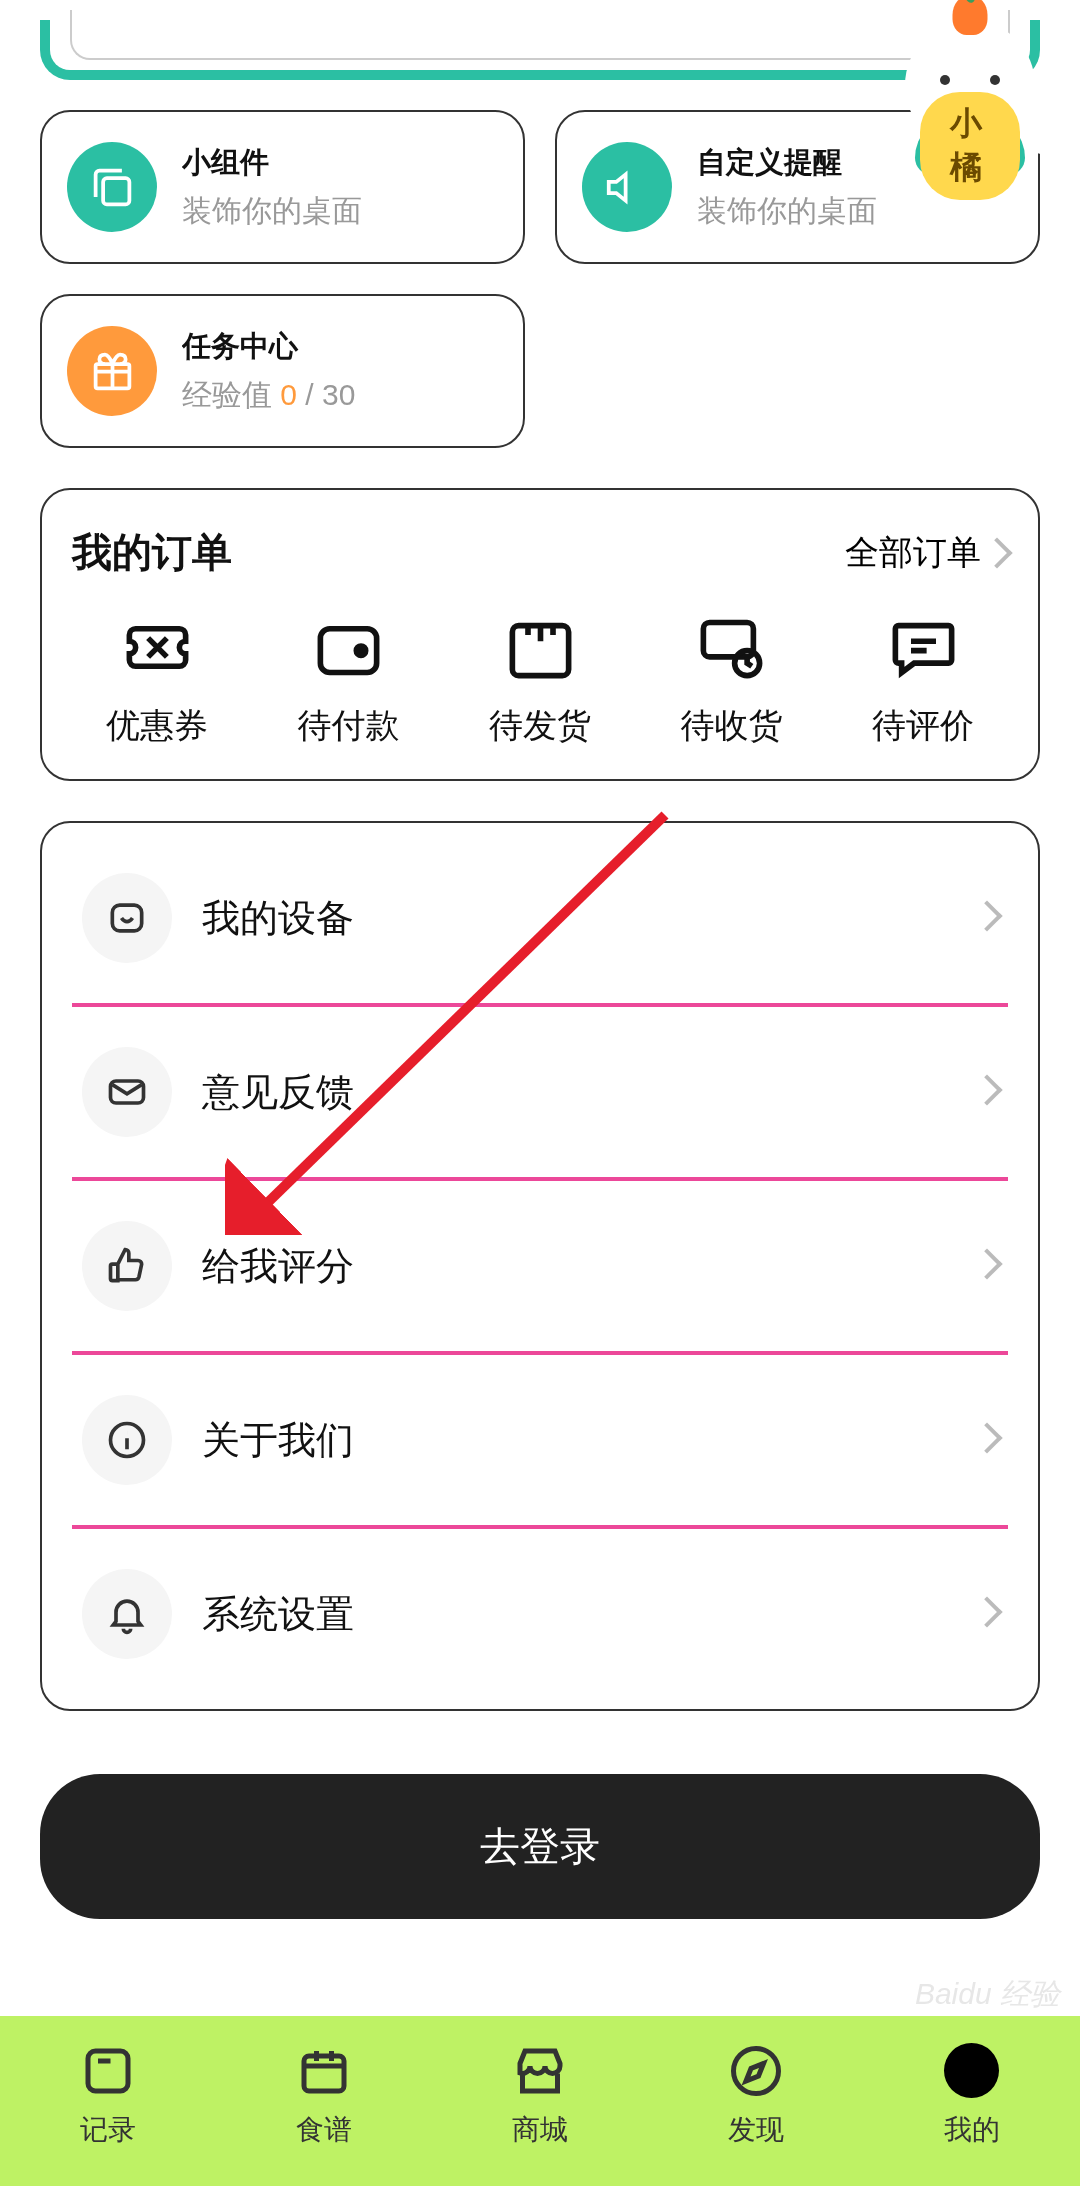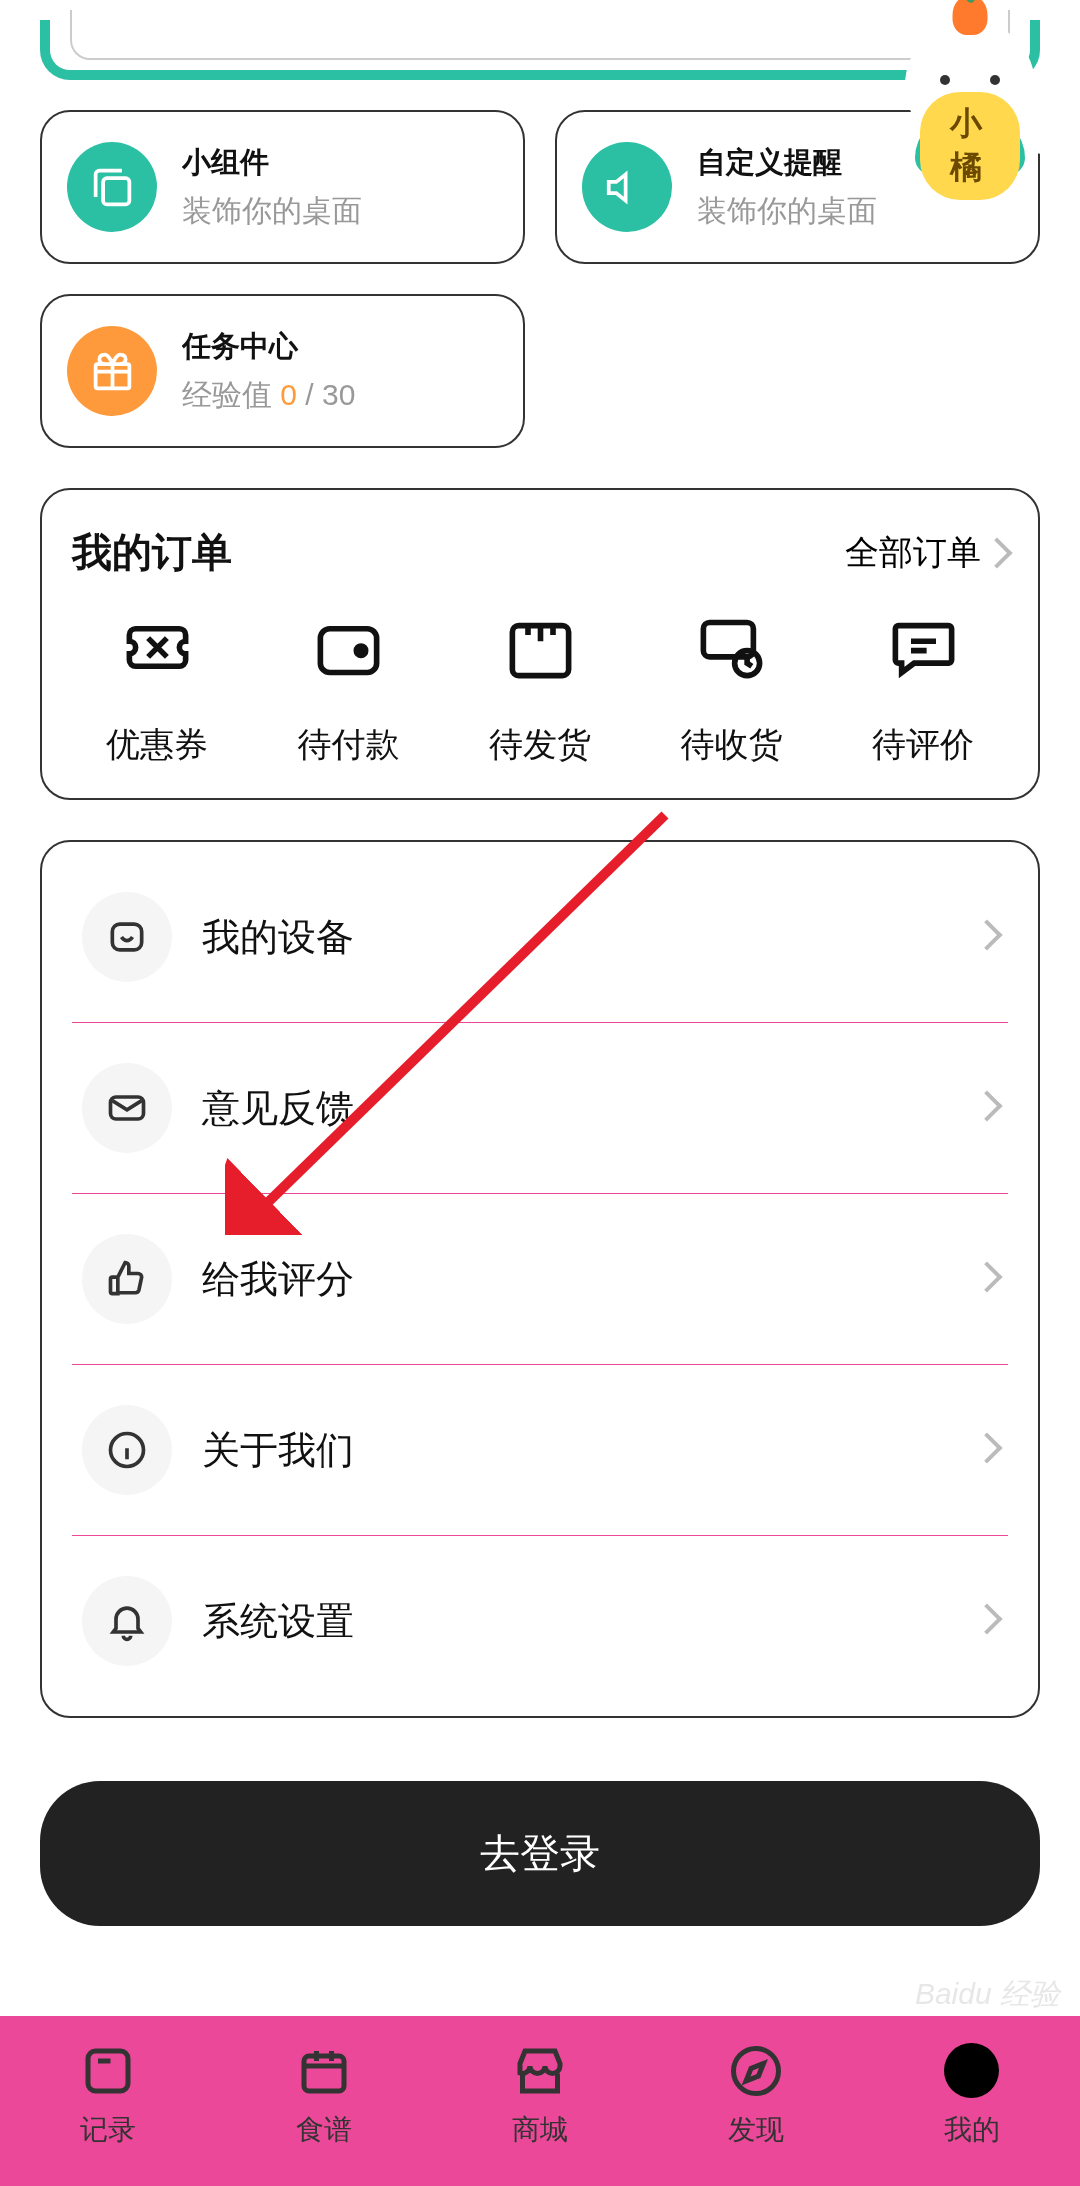--- a/index.html
+++ b/index.html
@@ -78,33 +78,33 @@
   justify-content: space-between;
 }
 .order-item {
   display: flex;
   flex-direction: column;
   align-items: center;
   gap: 18px;
   width: 170px;
 }
 .order-item .oicon { width: 75px; height: 75px; }
-.order-item .olabel { font-size: 34px; color: #111; margin-top: 19px; }
+.order-item .olabel { font-size: 34px; color: #111; }
 .settings-panel {
   margin: 40px 40px 0;
   border: 2px solid #333;
   border-radius: 30px;
   padding: 10px 30px;
 }
 .settings-row {
   display: flex;
   align-items: center;
   gap: 30px;
   padding: 40px 10px;
-  border-bottom: 1px solid #ec4899;
+  border-bottom: 4px solid #ec4899;
 }
 .settings-row:last-child { border-bottom: none; }
 .srow-icon {
   width: 90px; height: 90px;
   border-radius: 50%;
   background: #f5f5f5;
   display: flex;
   align-items: center;
   justify-content: center;
   flex-shrink: 0;
@@ -119,21 +119,21 @@
   padding: 45px 0;
   border-radius: 60px;
 }
 .bottom-nav {
   position: absolute;
   bottom: 0; left: 0; right: 0;
   height: 170px;
   display: flex;
   justify-content: space-around;
   align-items: center;
-  background: #ec4899;
+  background: #bef264;
   padding: 20px 0 32px;
 }
 .nav-item {
   display: flex;
   flex-direction: column;
   align-items: center;
   gap: 10px;
   width: 150px;
 }
 .nav-icon { width: 60px; height: 60px; position: relative; }

